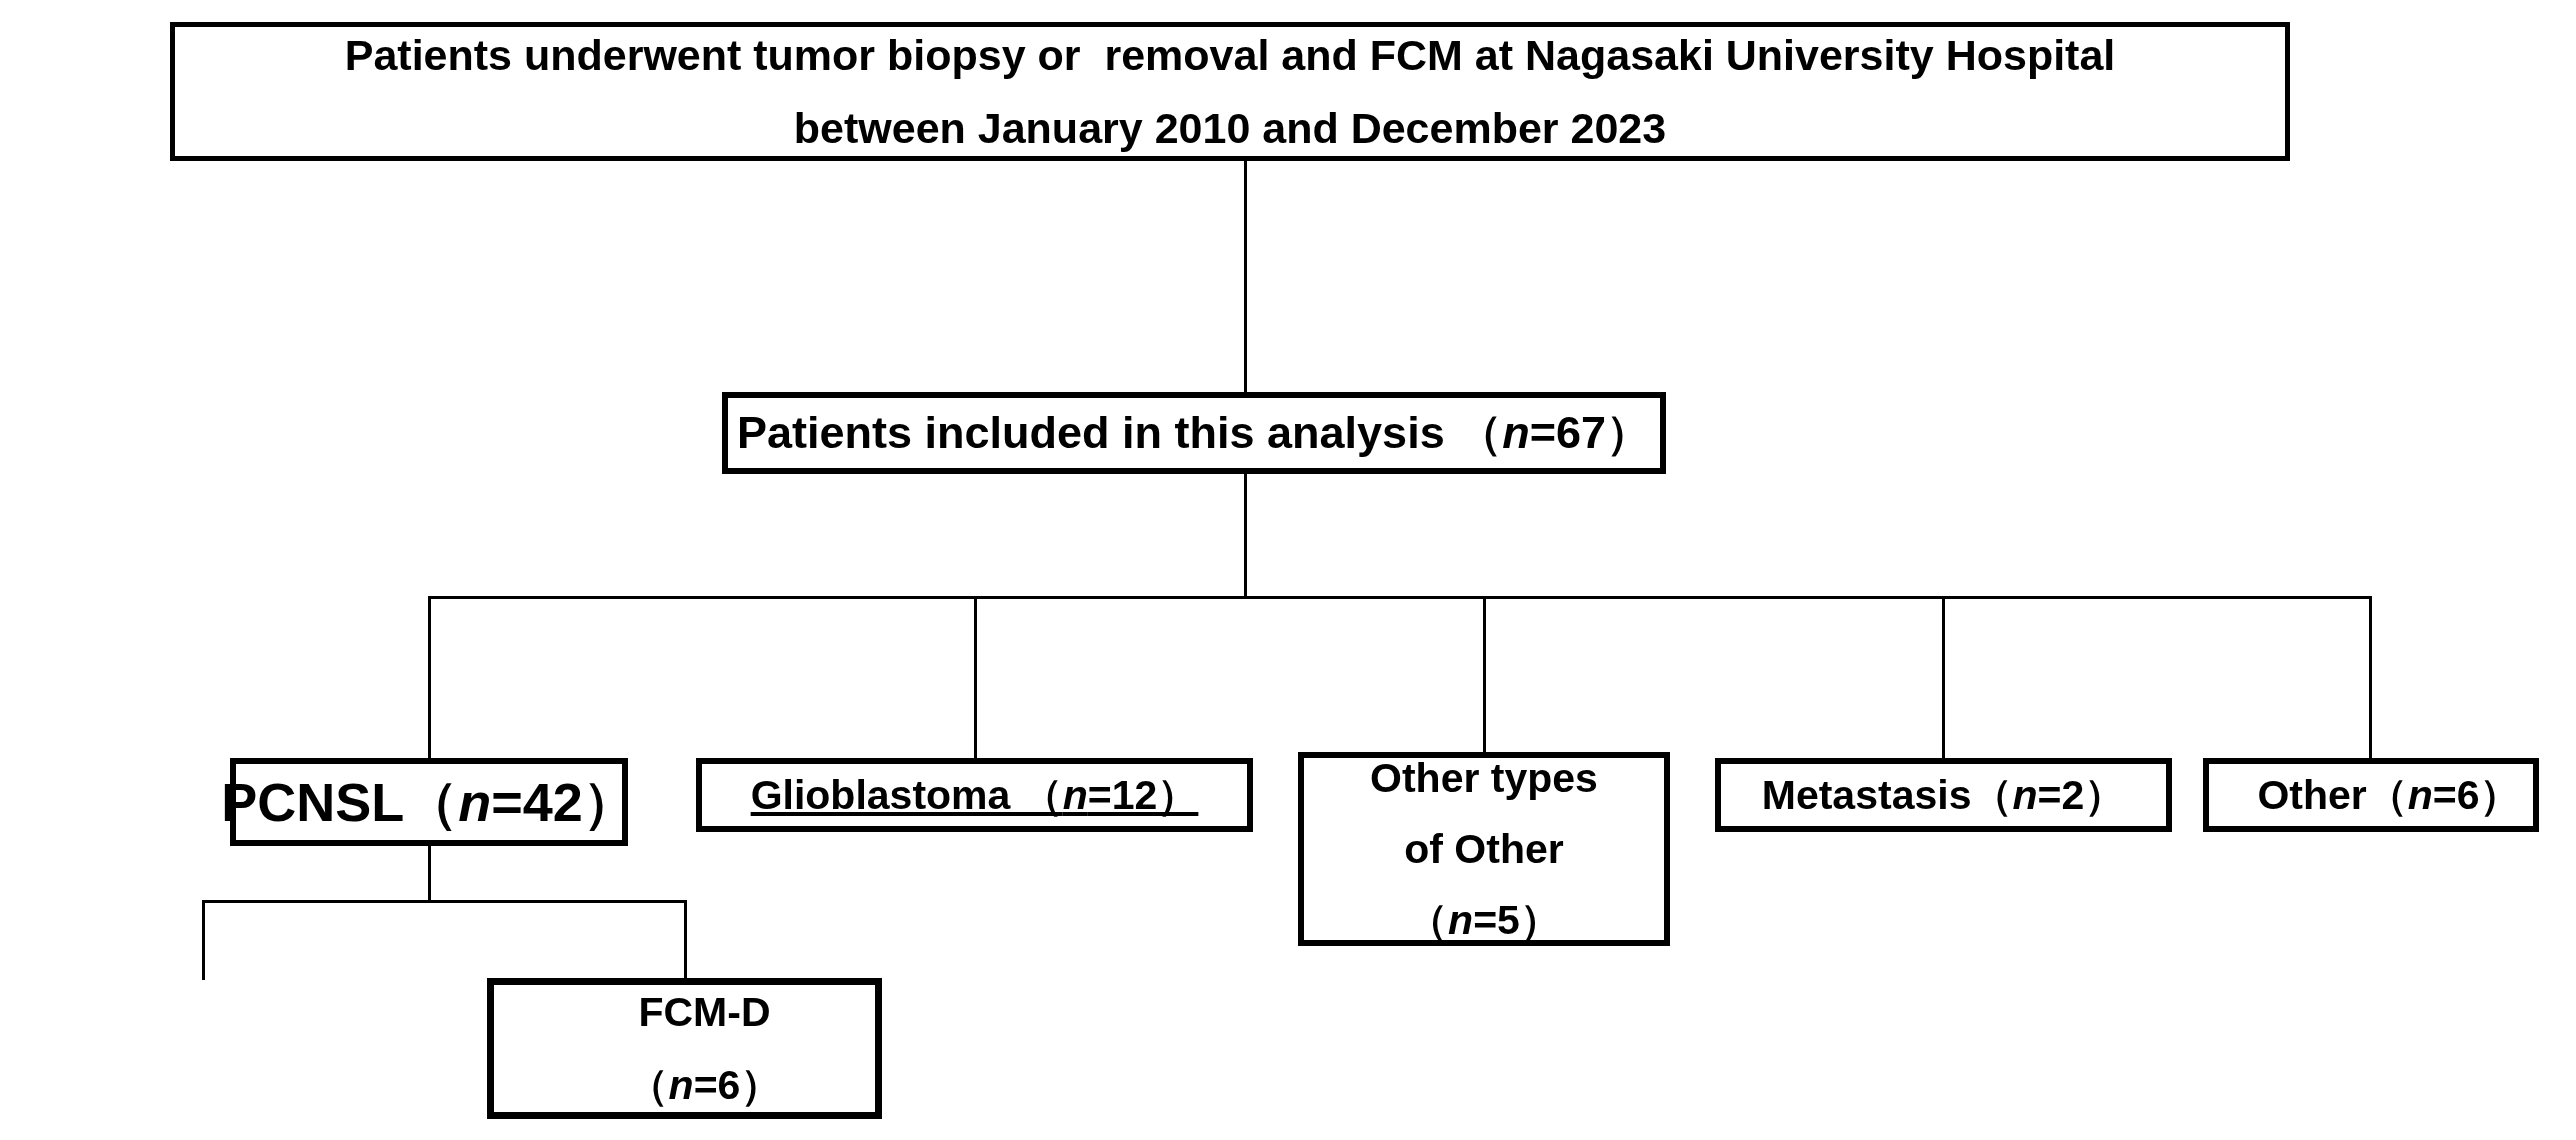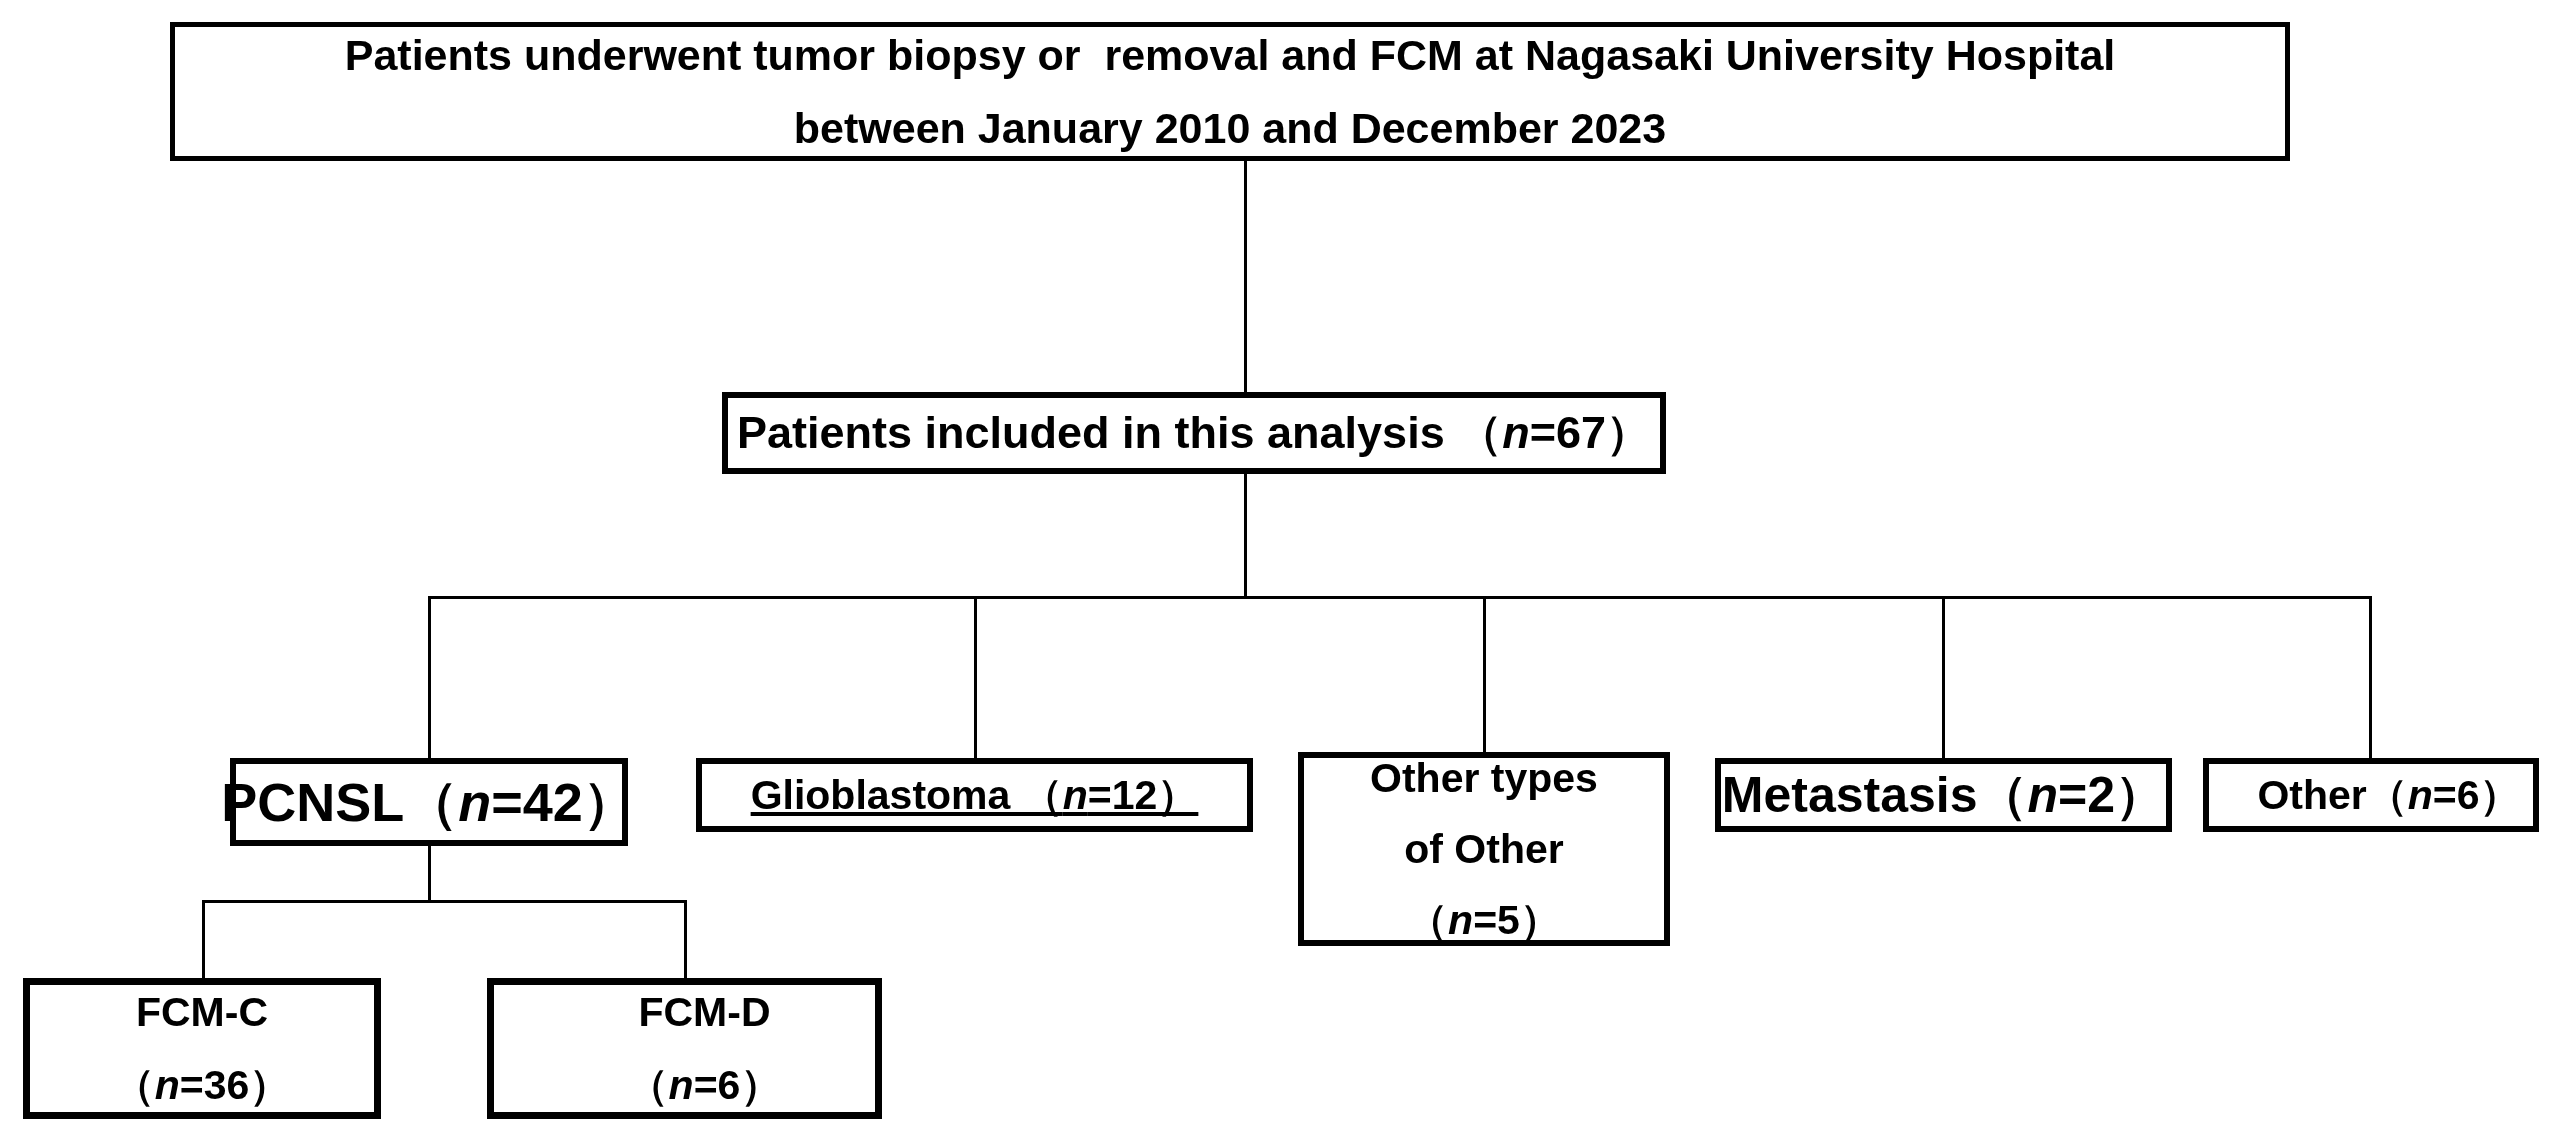--- a/index.html
+++ b/index.html
@@ -39,21 +39,21 @@
   .line {
     position: absolute;
     background: #000000;
   }
   
   #top-box        { left: 170px;  top: 22px;   width: 2120px; height: 139px; border-width: 5.4px;  font-size: 43px; line-height: 60px; }
   #analysis-box   { left: 722px; top: 392px;  width: 944px; height: 82px; border-width: 6.8px; font-size: 45px; line-height: 68px; }
   #pcnsl-box      { left: 230px;  top: 758px; width: 398px;  height: 88px; border-width: 6.1px;  font-size: 54px; line-height: 60px; }
   #glioblastoma-box { left: 696px; top: 758px; width: 557px; height: 74px; border-width: 6.1px; font-size: 41px; line-height: 60px; text-decoration: underline; }
   #other-glioma-box { left: 1298px; top: 752px; width: 372px; height: 194px; border-width: 6.1px; font-size: 41px; line-height: 58px; }
-  #metastasis-box { left: 1715px; top: 758px; width: 457px;  height: 74px; border-width: 6.1px;  font-size: 50px; line-height: 60px; }
+  #metastasis-box { left: 1715px; top: 758px; width: 457px;  height: 74px; border-width: 6.1px;  font-size: 41px; line-height: 60px; }
   #other-box      { left: 2203px; top: 758px; width: 336px;  height: 74px; border-width: 6.1px;  font-size: 41px; line-height: 60px; padding-left: 36px; }
   #fcmc-box       { left: 23px;   top: 978px; width: 358px;  height: 141px; border-width: 7.5px; font-size: 41px; line-height: 60px; }
   #fcmd-box       { left: 487px;  top: 978px; width: 395px;  height: 141px; border-width: 7.5px; font-size: 41px; line-height: 60px; padding-left: 40px; }
 
   #line-v1 { left: 1244px; top: 161px;  width: 2.7px;    height: 232px; }
   #line-v2 { left: 1244px; top: 473px;  width: 2.7px;    height: 124px; }
   #line-h1 { left: 428px;  top: 596px;  width: 1944px; height: 2.7px;   }
   #drop-1  { left: 428px;  top: 596px;  width: 2.7px;    height: 163px; }
   #drop-2  { left: 974px; top: 596px;  width: 2.7px;    height: 163px; }
   #drop-3  { left: 1483px; top: 596px;  width: 2.7px;    height: 159px; }
@@ -106,24 +106,20 @@
   </div>
 
   <div class="box" id="metastasis-box">
     <span class="tline"><span>Metastasis（</span><span class="n-italic">n</span><span>=2）</span></span>
   </div>
 
   <div class="box" id="other-box">
     <span class="tline"><span>Other（</span><span class="n-italic">n</span><span>=6）</span></span>
   </div>
 
-  <div class="box" id="fcmc-box">
-    <span class="tline">FCM-C</span>
-    <span class="tline"><span>（</span><span class="n-italic">n</span><span>=36）</span></span>
-  </div>
 
   <div class="box" id="fcmd-box">
     <span class="tline">FCM-D</span>
     <span class="tline"><span>（</span><span class="n-italic">n</span><span>=6）</span></span>
   </div>
 
 </div>
 
 
 </body></html>

